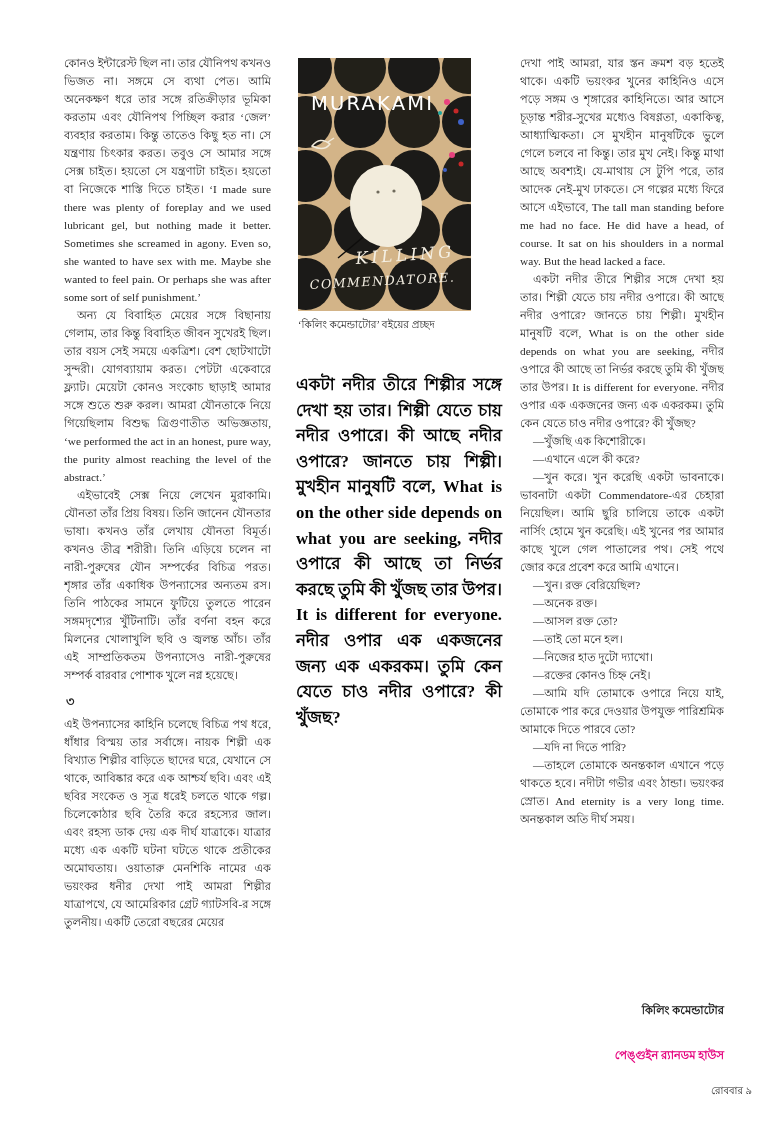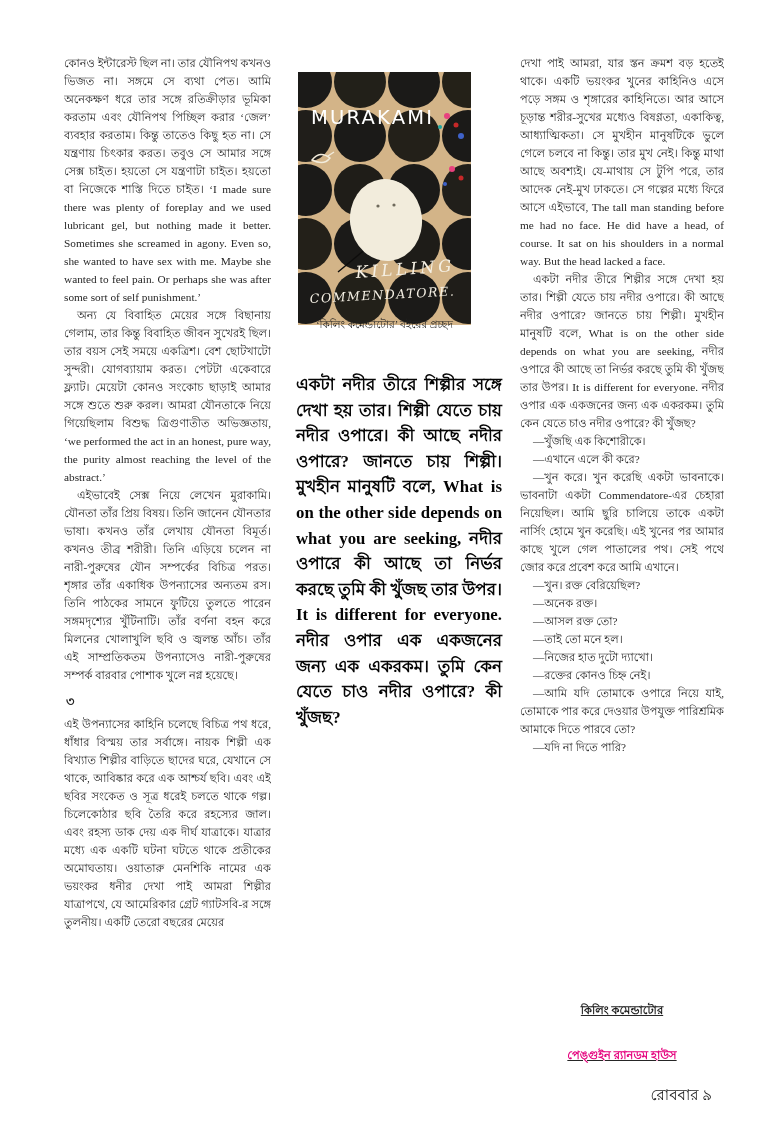--- a/index.html
+++ b/index.html
@@ -11,41 +11,41 @@
   .textcol {
     position:absolute; font-size:11.3px; line-height:18px;
     text-align:justify; color:#262626;
   }
   .textcol p { margin:0; }
   .textcol p.ind { text-indent:13px; }
   .section-num {
     font-weight:bold; font-size:13px; margin:9px 0 4px 2px !important;
     text-align:left;
   }
-  .cover-wrap { position:absolute; left:298px; top:72px; width:173px; height:285px;text-align:center; }
+  .cover-wrap { position:absolute; left:298px; top:58px; width:173px; height:285px;text-align:center; }
   .cover-wrap svg { display:block; }
   .caption {
     position:absolute; left:298px; top:318px; width:173px;
-    text-align:center; font-size:10.4px; color:#222; line-height:13px;
+    font-size:10.4px; color:#222; line-height:13px;
   }
   .quote {
     position:absolute; left:296px; top:372px; width:206px;
     font-weight:bold; font-size:16.8px; line-height:25.6px;
     text-align:justify; color:#050505;
   }
   .attribution {
     position:absolute; left:520px; top:1002px; width:204px;
-    text-align:center; font-size:11.4px; line-height:17px;text-decoration:underline;
+    text-align:right; font-size:11.4px; line-height:17px;
   }
   .attr-bold { font-weight:bold; color:#1c1c1c; }
   .attr-normal { color:#1c1c1c; }
   .attr-imprint { font-weight:bold;margin-top:28px; }
   .page-footer {
-    position:absolute; left:508px; top:1083px; width:204px;
-    text-align:right; font-size:15px; color:#1c1c1c;
+    position:absolute; left:548px; top:1083px; width:204px;
+    text-align:right; font-size:10px; color:#1c1c1c;
   }
 </style>
 </head>
 <body>
 
 <div class="page">
 
   <div class="textcol" style="left:64px; top:54px; width:207px; height:1022px; overflow:hidden;">
     <p>কোনও ইন্টারেস্ট ছিল না। তার যৌনিপথ কখনও ভিজত না। সঙ্গমে সে ব্যথা পেত। আমি অনেকক্ষণ ধরে তার সঙ্গে রতিক্রীড়ার ভূমিকা করতাম এবং যৌনিপথ পিচ্ছিল করার ‘জেল’ ব্যবহার করতাম। কিন্তু তাতেও কিছু হত না। সে যন্ত্রণায় চিৎকার করত। তবুও সে আমার সঙ্গে সেক্স চাইত। হয়তো সে যন্ত্রণাটা চাইত। হয়তো বা নিজেকে শাস্তি দিতে চাইত। ‘I made sure there was plenty of foreplay and we used lubricant gel, but nothing made it better. Sometimes she screamed in agony. Even so, she wanted to have sex with me. Maybe she wanted to feel pain. Or perhaps she was after some sort of self punishment.’</p>
     <p class="ind">অন্য যে বিবাহিত মেয়ের সঙ্গে বিছানায় গেলাম, তার কিন্তু বিবাহিত জীবন সুখেরই ছিল। তার বয়স সেই সময়ে একত্রিশ। বেশ ছোটখাটো সুন্দরী। যোগব্যায়াম করত। পেটটা একেবারে ফ্ল্যাট। মেয়েটা কোনও সংকোচ ছাড়াই আমার সঙ্গে শুতে শুরু করল। আমরা যৌনতাকে নিয়ে গিয়েছিলাম বিশুদ্ধ ত্রিগুণাতীত অভিজ্ঞতায়, ‘we performed the act in an honest, pure way, the purity almost reaching the level of the abstract.’</p>
@@ -122,20 +122,21 @@
     <p class="ind">—এখানে এলে কী করে?</p>
     <p class="ind">—খুন করে। খুন করেছি একটা ভাবনাকে। ভাবনাটা একটা Commendatore-এর চেহারা নিয়েছিল। আমি ছুরি চালিয়ে তাকে একটা নার্সিং হোমে খুন করেছি। এই খুনের পর আমার কাছে খুলে গেল পাতালের পথ। সেই পথে জোর করে প্রবেশ করে আমি এখানে।</p>
     <p class="ind">—খুন। রক্ত বেরিয়েছিল?</p>
     <p class="ind">—অনেক রক্ত।</p>
     <p class="ind">—আসল রক্ত তো?</p>
     <p class="ind">—তাই তো মনে হল।</p>
     <p class="ind">—নিজের হাত দুটো দ্যাখো।</p>
     <p class="ind">—রক্তের কোনও চিহ্ন নেই।</p>
     <p class="ind">—আমি যদি তোমাকে ওপারে নিয়ে যাই, তোমাকে পার করে দেওয়ার উপযুক্ত পারিশ্রমিক আমাকে দিতে পারবে তো?</p>
     <p class="ind">—যদি না দিতে পারি?</p>
+    <p class="ind">—তাহলে তোমাকে অনন্তকাল এখানে পড়ে থাকতে হবে। নদীটা গভীর এবং ঠান্ডা। ভয়ংকর স্রোত। And eternity is a very long time. অনন্তকাল অতি দীর্ঘ সময়।</p>
   </div>
 
   <div class="attribution">
     <div class="attr-bold">কিলিং কমেন্ডাটোর</div>
     <div class="attr-imprint" style="color:#e5007d;">পেঙ্গুইন র‍্যানডম হাউস</div>
   </div>
 
   <div class="page-footer">রোববার ৯</div>
 
 </div>

